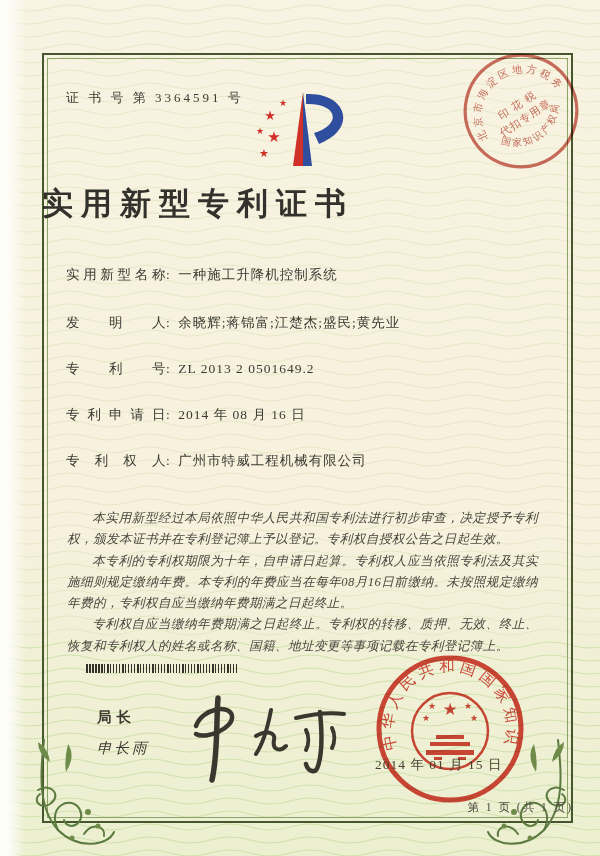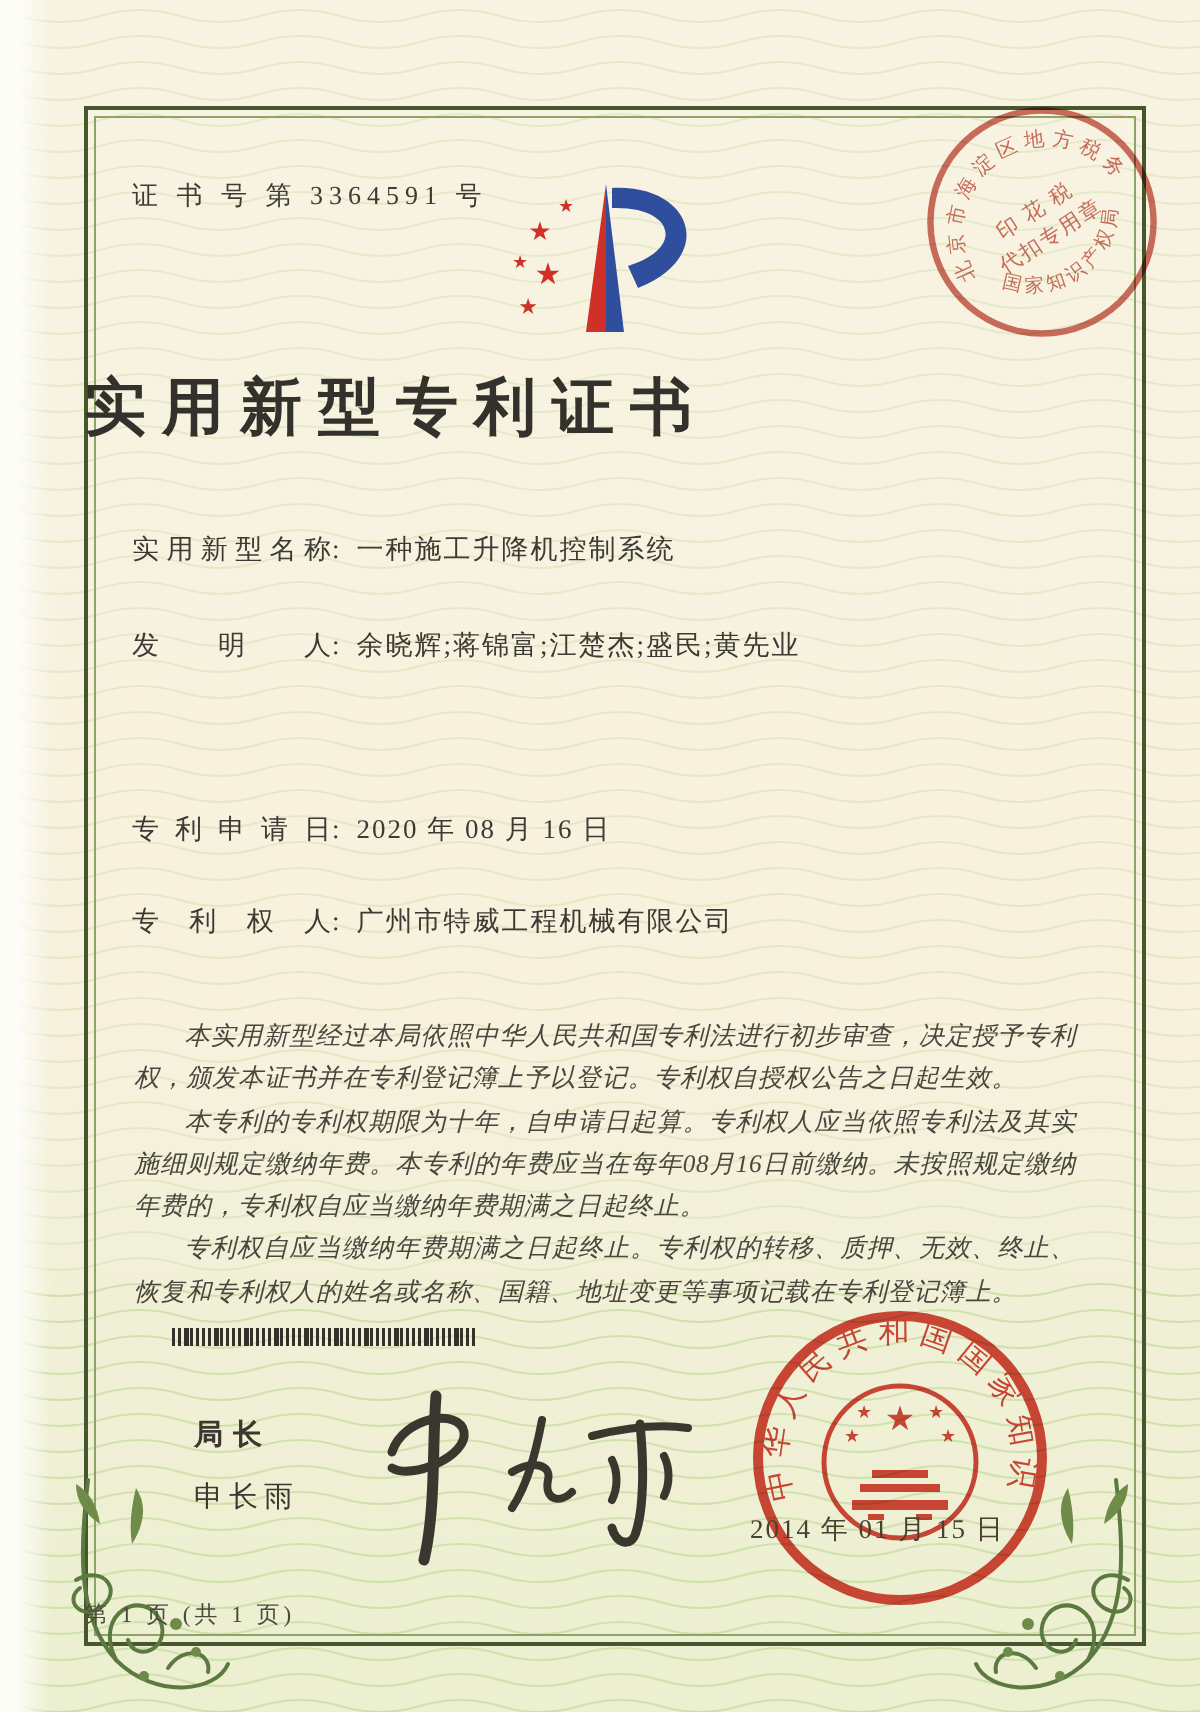--- a/index.html
+++ b/index.html
@@ -51,29 +51,29 @@
     text-align:justify;letter-spacing:0.4px;font-style:italic;
   }
   .body-text p{margin:0;text-indent:2em;}
   .barcode{
     position:absolute;left:86px;top:664px;width:153px;height:9px;
     background-image:
       repeating-linear-gradient(90deg,#34312b 0 1.5px,rgba(0,0,0,0) 1.5px 3px),
       repeating-linear-gradient(90deg,#34312b 0 1px,rgba(0,0,0,0) 1px 7.5px);
   }
   .signer-title{position:absolute;left:97px;top:708px;font-size:14.5px;letter-spacing:5px;color:#3b392f;font-weight:bold;}
-  .signer-name{position:absolute;left:97px;top:739px;font-size:14.5px;letter-spacing:3px;color:#3b392f;}
+  .signer-name{position:absolute;left:97px;top:739px;font-size:14.5px;letter-spacing:3px;color:#3b392f;font-style:italic;}
   .autograph{position:absolute;left:168px;top:684px;width:185px;height:100px;}
   .seal{position:absolute;left:372px;top:651px;width:156px;height:156px;opacity:.93;mix-blend-mode:multiply;}
   .seal-date{
     position:absolute;left:375px;top:756px;font-size:13.5px;
     color:#474230;letter-spacing:1px;z-index:6;white-space:nowrap;
   }
   .footer{
-    position:absolute;left:42px;right:27px;top:800px;text-align:left;
+    position:absolute;left:42px;right:27px;top:800px;text-align:right;
     font-size:11.5px;letter-spacing:2px;color:#4a4a3f;
   }
   .stamp{
     position:absolute;left:462px;top:52px;width:118px;height:118px;
     transform:rotate(-33deg);opacity:.85;mix-blend-mode:multiply;z-index:5;
   }
   svg text{font-family:"Liberation Serif","DejaVu Serif",serif;}
 </style>
 </head>
 <body>
@@ -208,22 +208,25 @@
   </svg>
 
   <div class="title">实用新型专利证书</div>
 
   <div class="field-row" style="top:266px">
     <span class="f-label">实用新型名称</span><span class="f-colon">:</span><span class="f-value">一种施工升降机控制系统</span>
   </div>
   <div class="field-row" style="top:314px">
     <span class="f-label">发明人</span><span class="f-colon">:</span><span class="f-value">余晓辉;蒋锦富;江楚杰;盛民;黄先业</span>
   </div>
+  <div class="field-row" style="top:360px">
+    <span class="f-label">专利号</span><span class="f-colon">:</span><span class="f-value">ZL 2013 2 0501649.2</span>
+  </div>
   <div class="field-row" style="top:406px">
-    <span class="f-label">专利申请日</span><span class="f-colon">:</span><span class="f-value">2020 年 08 月 16 日</span>
+    <span class="f-label">专利申请日</span><span class="f-colon">:</span><span class="f-value">2014 年 08 月 16 日</span>
   </div>
   <div class="field-row" style="top:452px">
     <span class="f-label">专利权人</span><span class="f-colon">:</span><span class="f-value">广州市特威工程机械有限公司</span>
   </div>
 
   <div class="body-text">
     <p>本实用新型经过本局依照中华人民共和国专利法进行初步审查，决定授予专利权，颁发本证书并在专利登记簿上予以登记。专利权自授权公告之日起生效。</p>
     <p>本专利的专利权期限为十年，自申请日起算。专利权人应当依照专利法及其实施细则规定缴纳年费。本专利的年费应当在每年08月16日前缴纳。未按照规定缴纳年费的，专利权自应当缴纳年费期满之日起终止。</p>
     <p>专利权自应当缴纳年费期满之日起终止。专利权的转移、质押、无效、终止、恢复和专利权人的姓名或名称、国籍、地址变更等事项记载在专利登记簿上。</p>
   </div>

